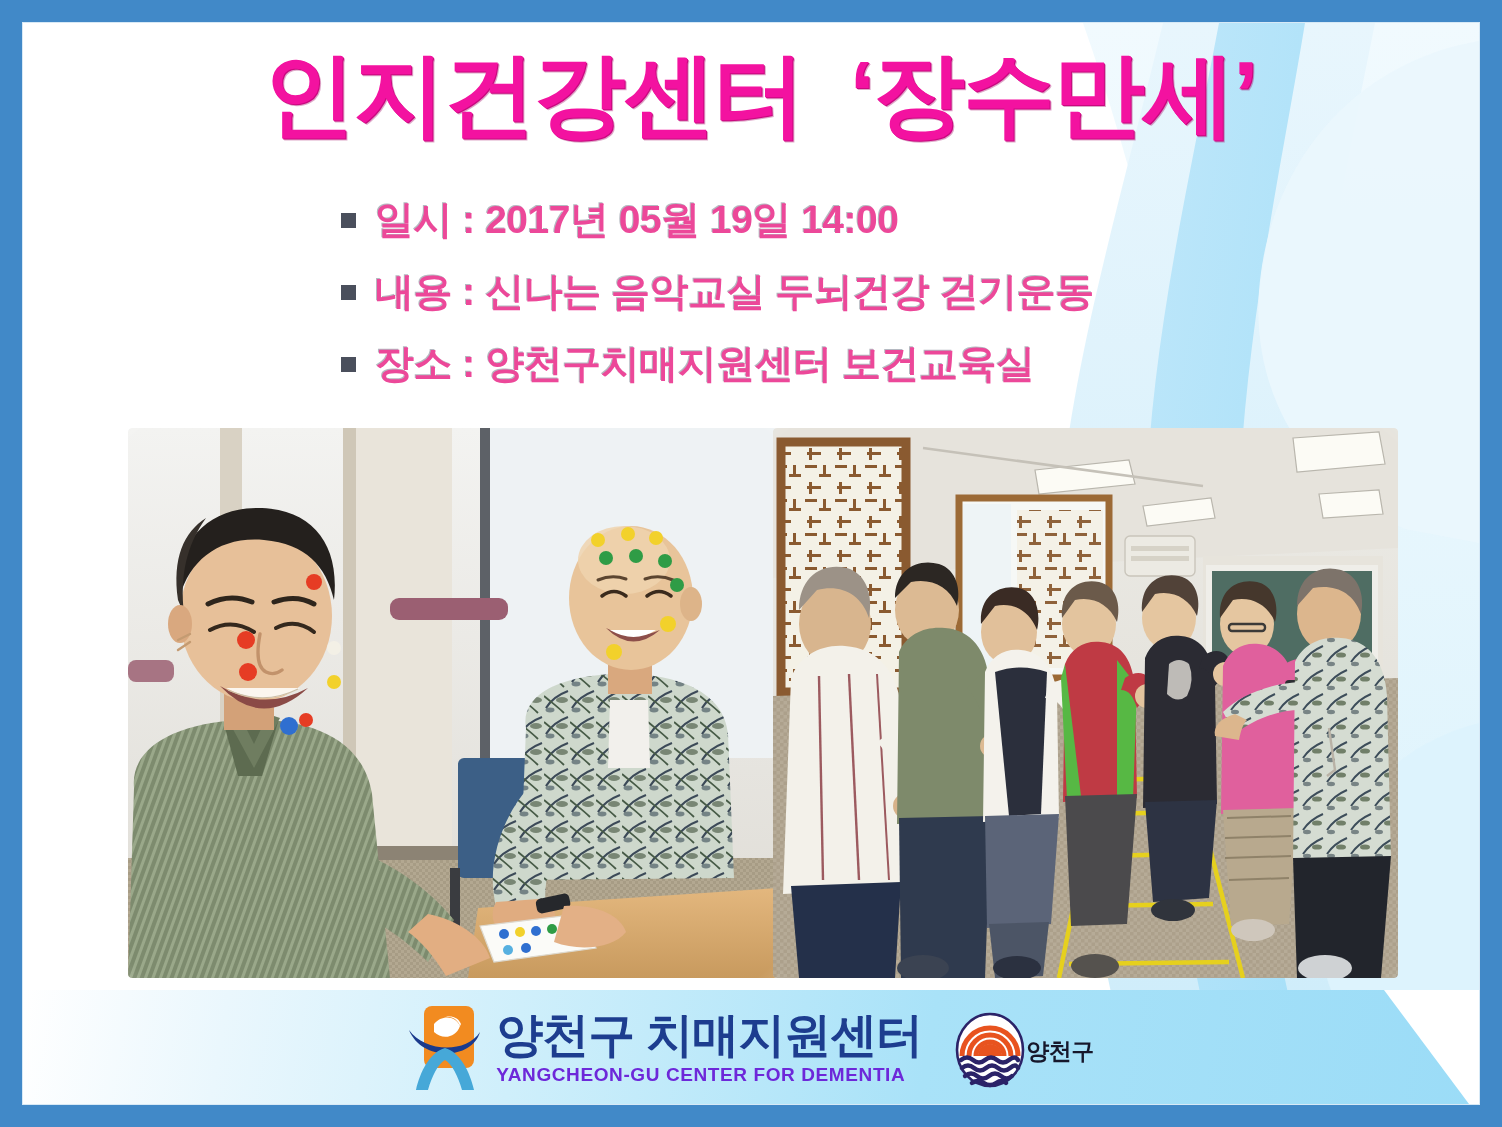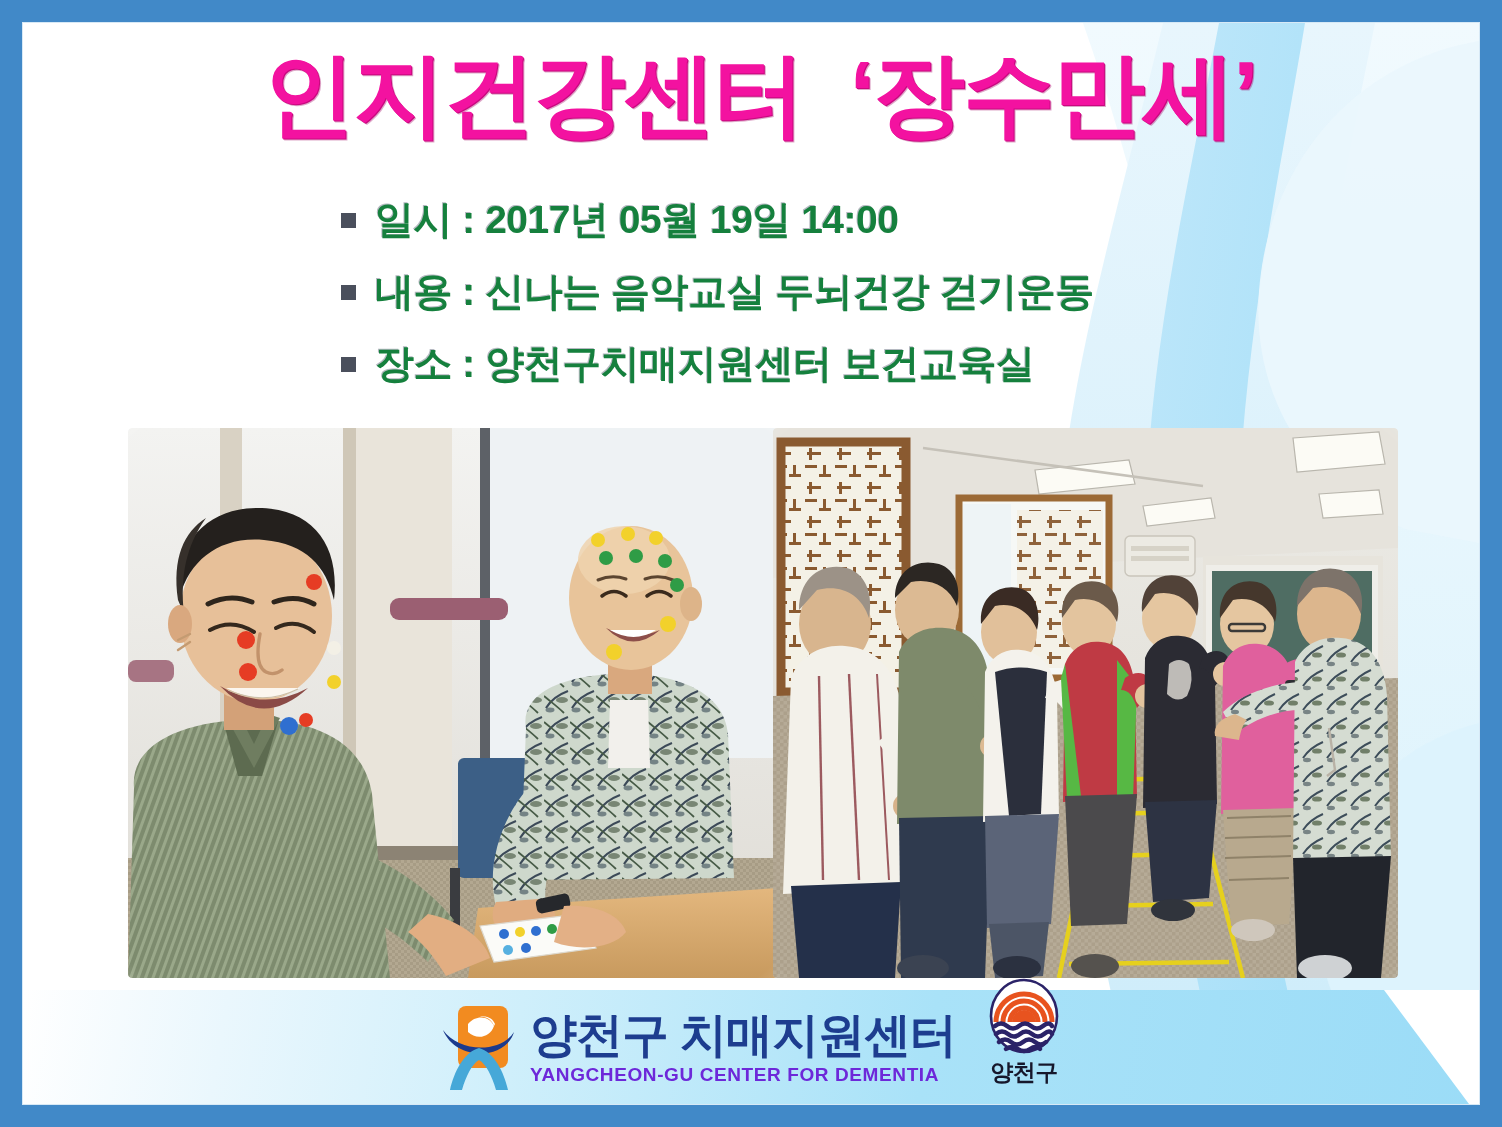--- a/index.html
+++ b/index.html
@@ -125,21 +125,21 @@
     width: 15px;
     height: 15px;
     background: #4a4f5c;
     margin-right: 19px;
     flex: 0 0 auto;
     box-shadow: 1px 1px 0 rgba(255,255,255,0.85);
   }
   .info-text {
     font-size: 39px;
     font-weight: 800;
-    color: #15803d;
+    color: #ec4899;
     letter-spacing: -0.5px;
     white-space: nowrap;
     text-shadow:
       1px 1px 0 #ffffff,
       -1px -1px 0 rgba(120,128,142,0.55);
   }
 
   
   .photo-strip {
     position: absolute;
@@ -199,21 +199,20 @@
   .logo-title-en {
     font-size: 19px;
     font-weight: 700;
     color: #6d28d9;
     letter-spacing: 0.6px;
     margin-top: 7px;
     white-space: nowrap;
   }
   .district-emblem {
     display: flex;
-    flex-direction: column;
     align-items: center;
     margin-left: 10px;
     margin-bottom: 2px;
   }
   .emblem-mark { width: 72px; height: 76px; }
   .emblem-label {
     font-size: 23px;
     font-weight: 800;
     color: #16172b;
     letter-spacing: -0.5px;

